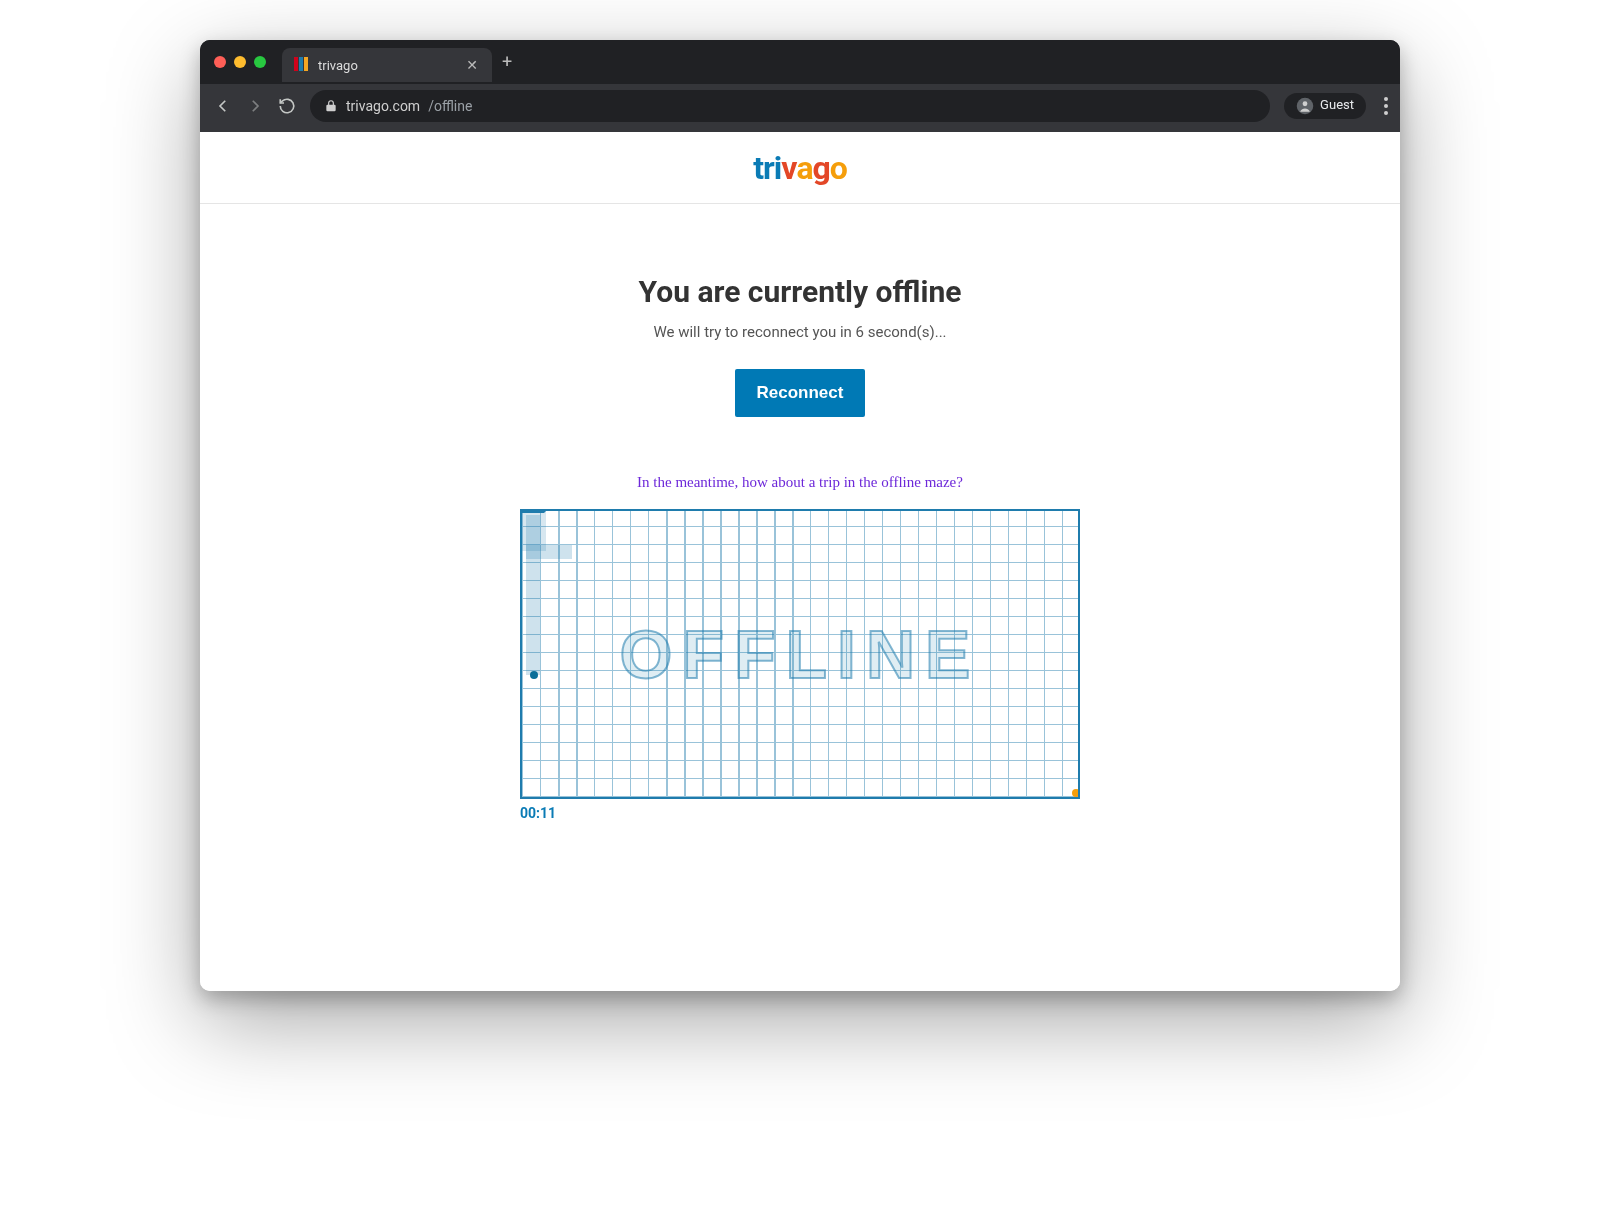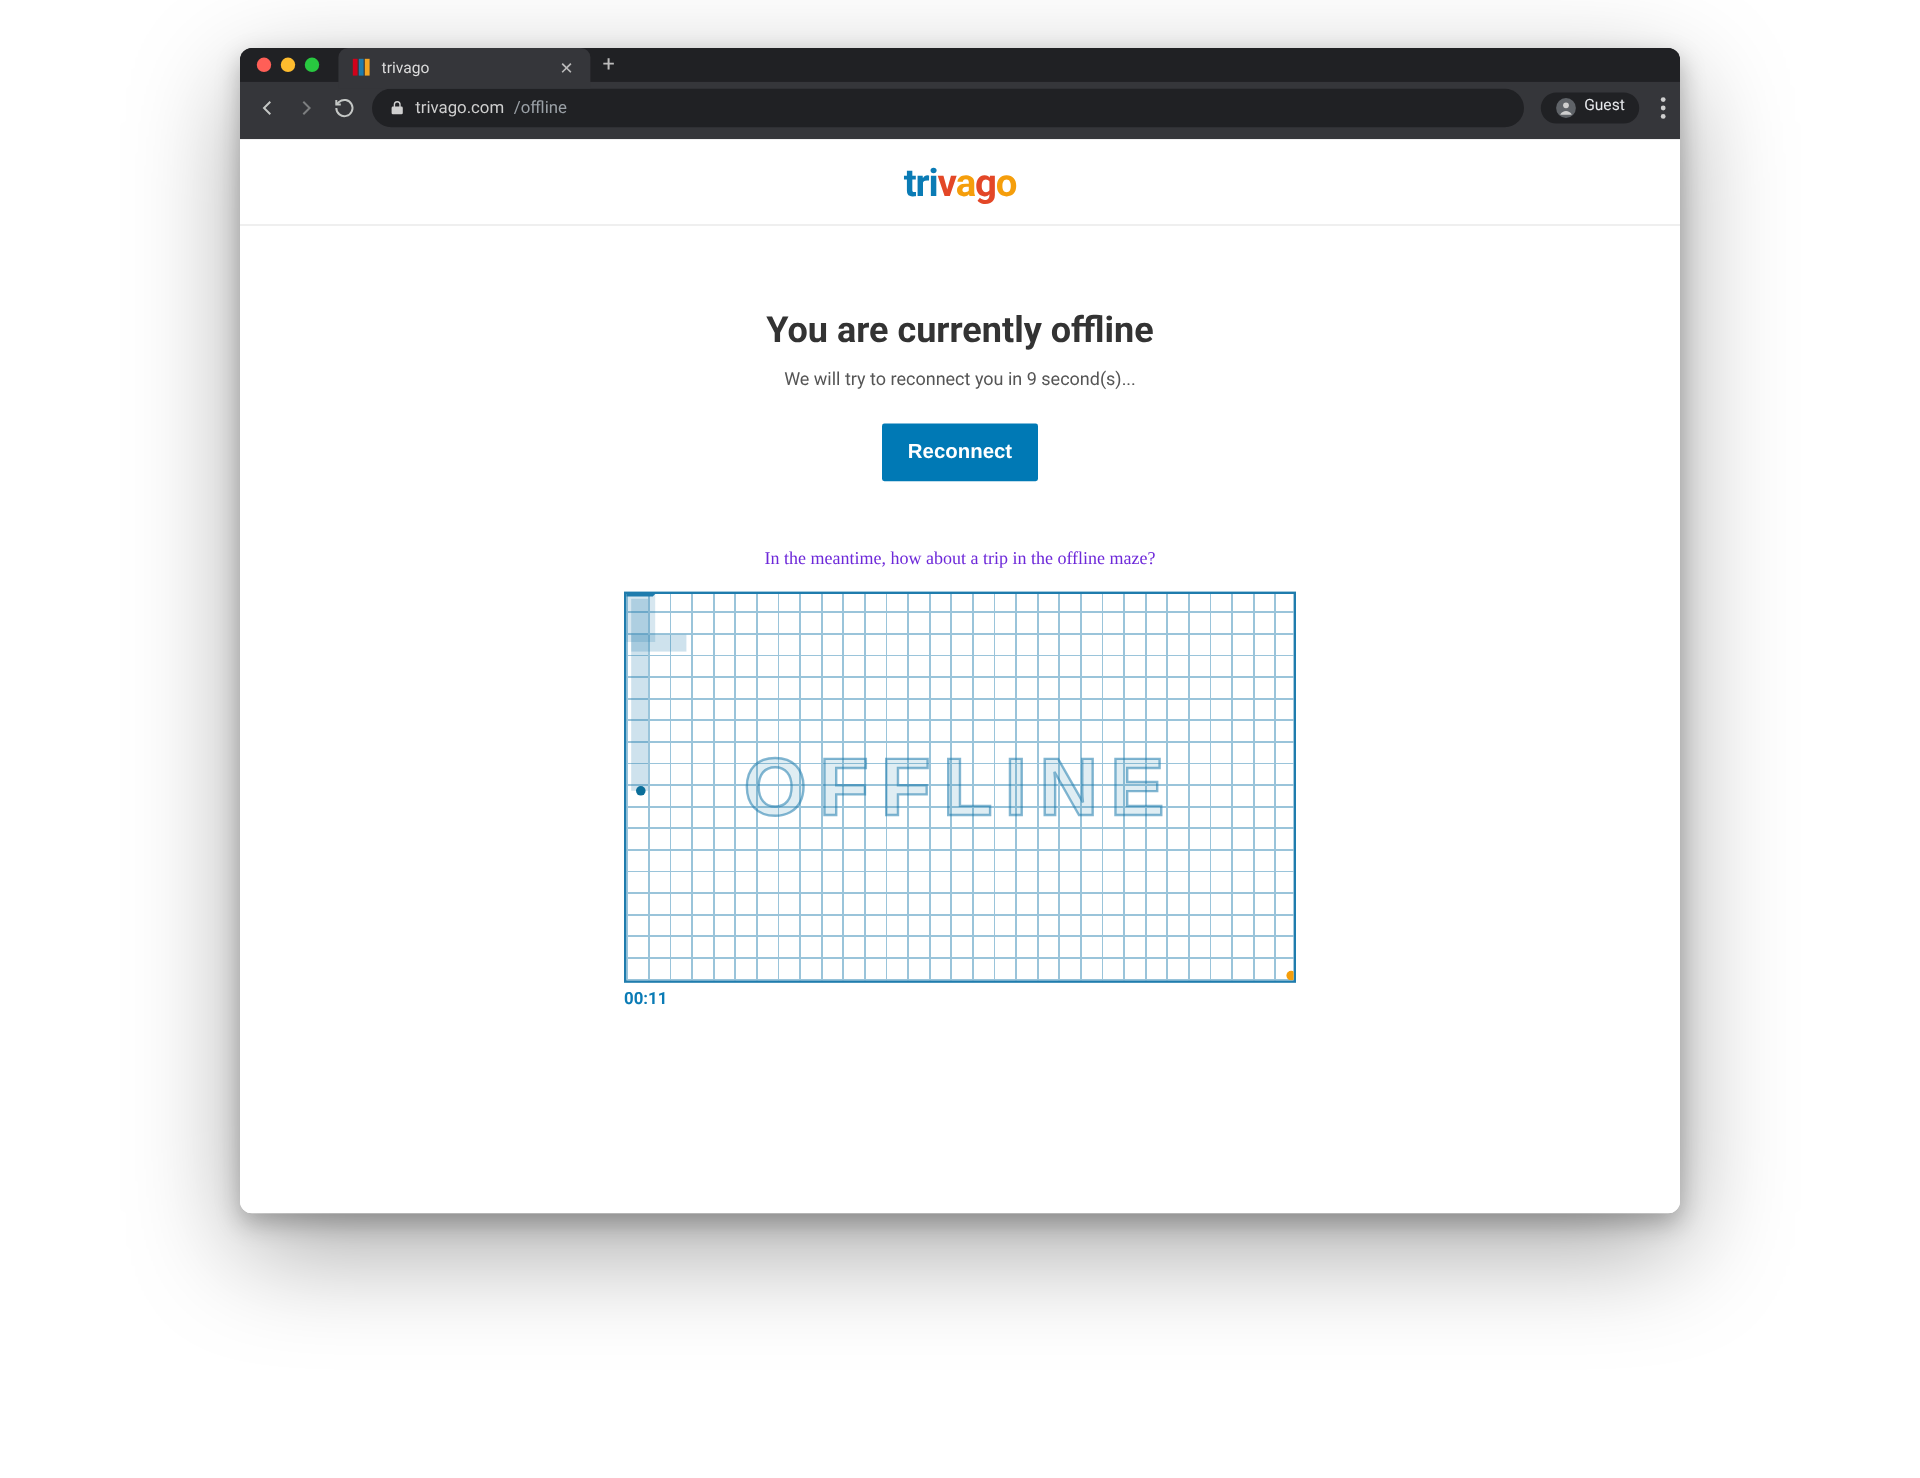--- a/index.html
+++ b/index.html
@@ -18,21 +18,21 @@
     max-width: 100%;
     border-radius: 10px;
     overflow: hidden;
     box-shadow: 0 30px 90px rgba(0,0,0,.35), 0 8px 20px rgba(0,0,0,.25);
     background: #fff;
   }
 
   
   .chrome-top { background:#202124; color:#e8eaed; }
   .tab-strip {
-    height:28px; display:flex; align-items:center; padding:0 8px 0 14px;
+    height:44px; display:flex; align-items:center; padding:0 8px 0 14px;
     background:#202124; position:relative;
   }
   .mac-dots { display:flex; gap:8px; margin-right:16px; }
   .mac-dot { width:12px; height:12px; border-radius:50%; }
   .dot-red{background:#ff5f57;} .dot-yellow{background:#febc2e;} .dot-green{background:#28c840;}
   .tab {
     display:flex; align-items:center; gap:8px;
     background:#35363a; height:34px; padding:0 12px;
     border-top-left-radius:8px; border-top-right-radius:8px;
     min-width:210px; max-width:230px;
@@ -95,21 +95,21 @@
   }
   .game-prompt{
     margin-top:57px; font-size:15px; color:#6d28d9;font-family:Liberation Serif, serif;
   }
   .maze-wrap{
     margin:18px auto 0; width:560px; max-width:100%;
     position:relative;
   }
   .maze-frame{
     border:2px solid #1f7cad; position:relative; background:#fff;
-    height:326px; overflow:hidden;
+    height:290px; overflow:hidden;
   }
   .maze-grid{
     position:absolute; inset:0;
     background-image:
       repeating-linear-gradient(0deg, #1f7cad 0 1.5px, transparent 1.5px 18px),
       repeating-linear-gradient(90deg, #1f7cad 0 1.5px, transparent 1.5px 18px);
     opacity:.45;
   }
   .maze-mask{
     position:absolute; inset:0;
@@ -237,21 +237,21 @@
           <span class="lg-i">i</span>
           <span class="lg-v">v</span>
           <span class="lg-a">a</span>
           <span class="lg-g">g</span>
           <span class="lg-o">o</span>
       </div>
     </div>
 
     <div class="content">
       <h1 class="offline-title">You are currently offline</h1>
-      <p class="offline-sub">We will try to reconnect you in 9 second(s)...</p>
+      <p class="offline-sub">We will try to reconnect you in 6 second(s)...</p>
       <button class="reconnect-btn">Reconnect</button>
 
       <p class="game-prompt">In the meantime, how about a trip in the offline maze?</p>
 
       <div class="maze-wrap">
         <div class="maze-frame">
           <div class="maze-grid"></div>
           <div class="maze-mask"></div>
           <div class="maze-word">OFFLINE</div>
           <div class="maze-enter"></div>

